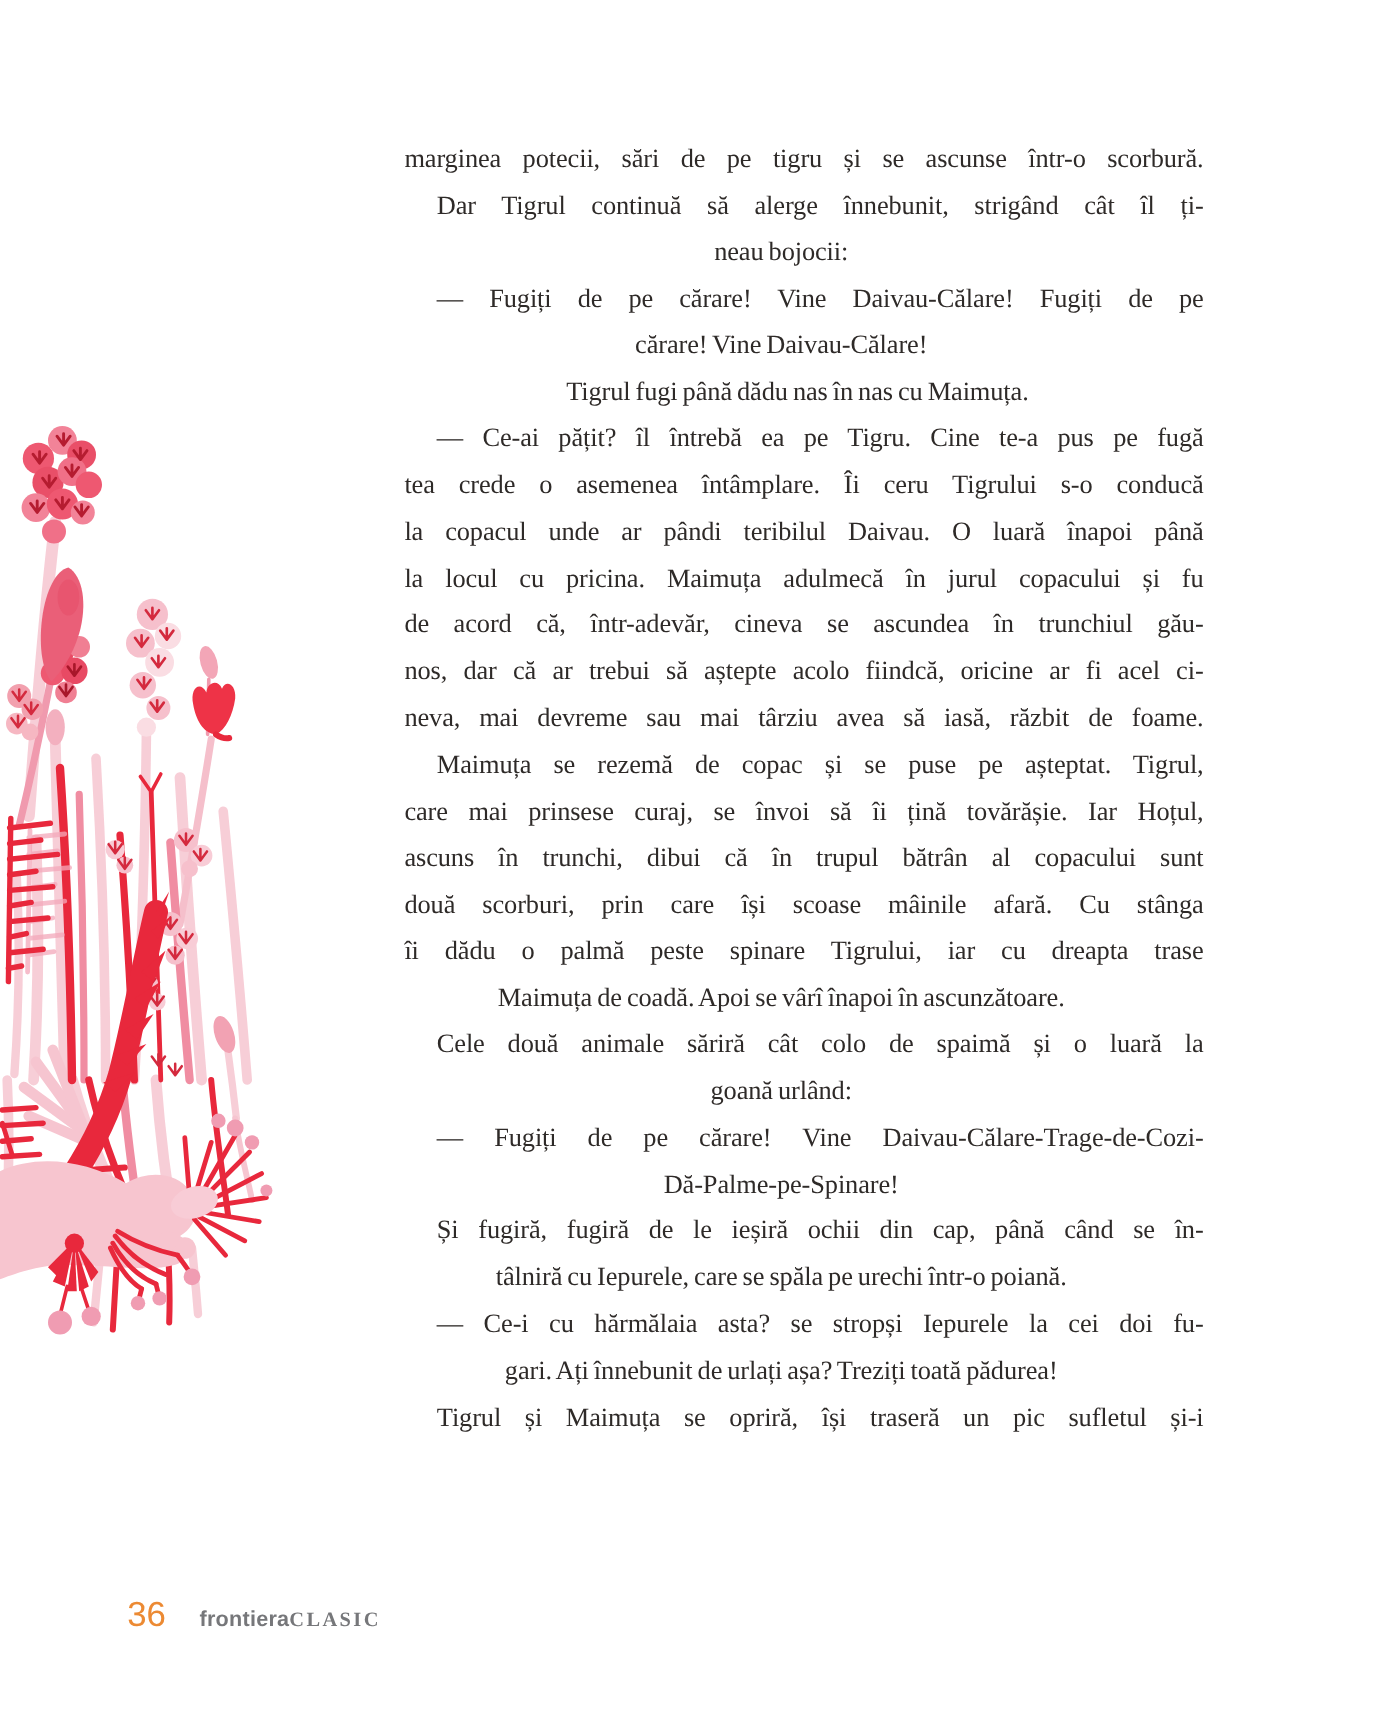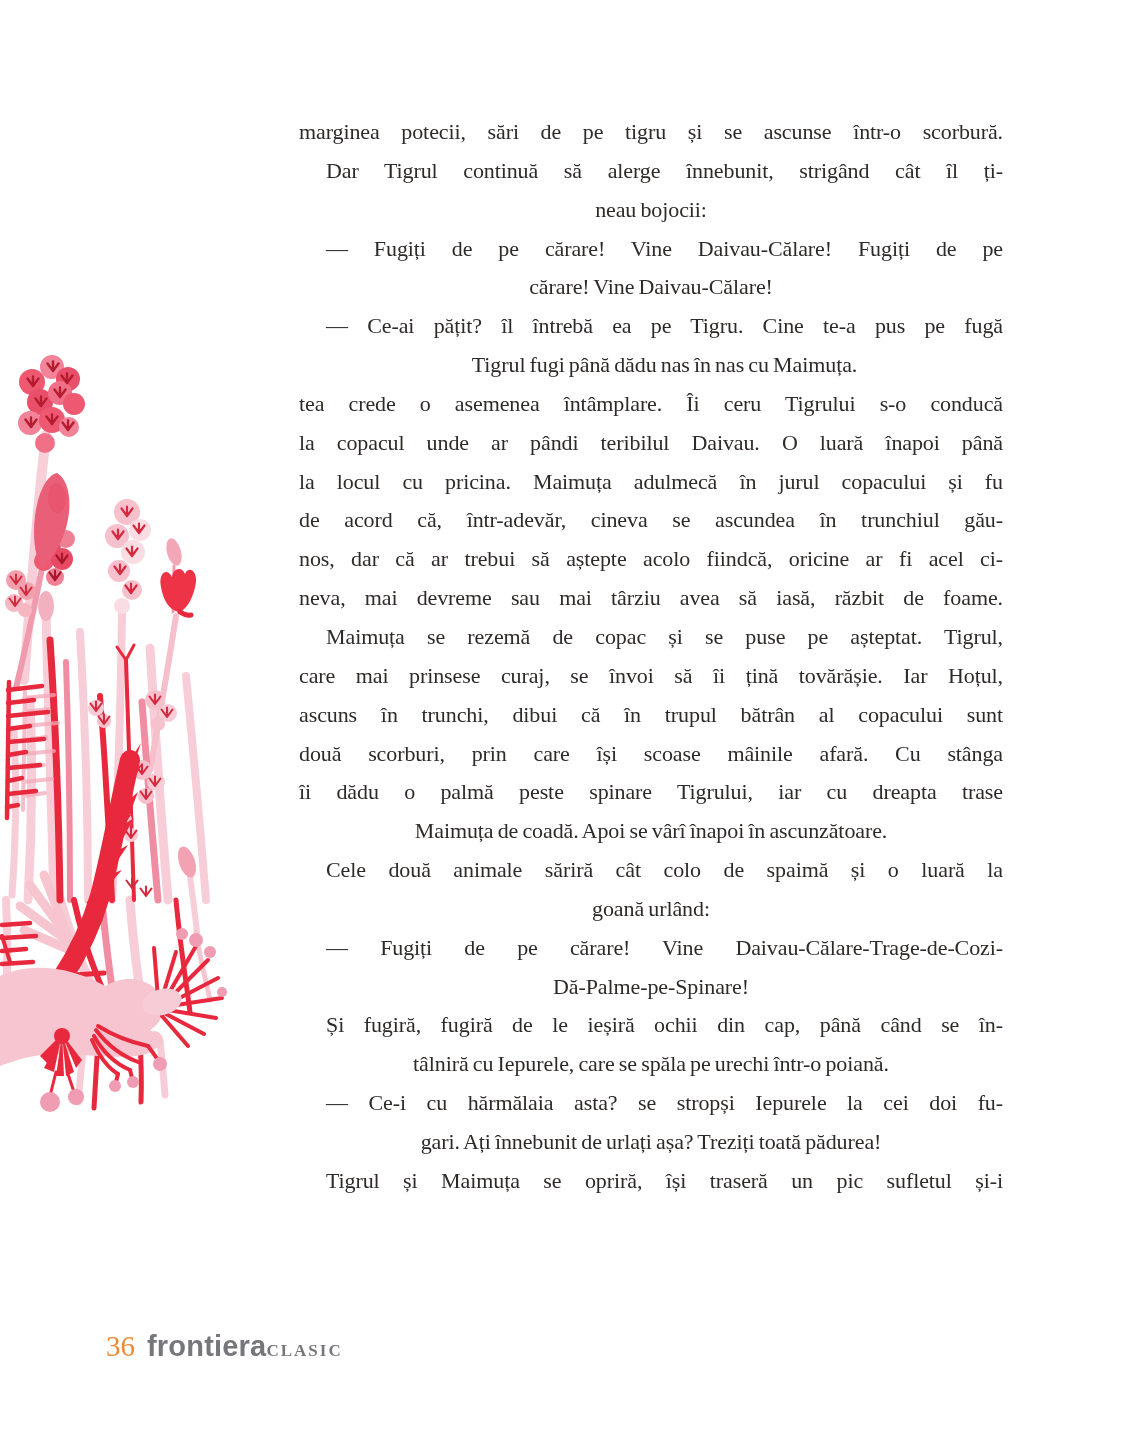--- a/index.html
+++ b/index.html
@@ -2,27 +2,27 @@
 <html lang="ro"><head>
 <meta charset="utf-8">
 <style>
   html,body{margin:0;padding:0;background:#ffffff;}
   .page{position:relative;width:1148px;height:1440px;background:#ffffff;overflow:hidden;
         font-family:"Liberation Serif", serif;}
   
   .text-block{position:absolute;left:299px;top:113px;width:704px;
               font-size:22px;color:#2e2a28;letter-spacing:-0.1px;word-spacing:-1.2px;}
   .line{height:38.85px;line-height:38.85px;white-space:nowrap;text-align:center;}
-  .line.just{text-align:justify;text-align-last:justify;}
+  .line.just{text-align:justify;text-align-last:justify;margin-left:38px;}
   .line.ind{text-indent:27px;}
   
   .footer{position:absolute;left:106px;top:1330px;display:flex;align-items:baseline;}
-  .page-num{font-family:Liberation Serif, serif;font-size:29px;color:#ec8a33;margin-right:12px;}
+  .page-num{font-family:Liberation Sans, sans-serif;font-size:29px;color:#ec8a33;margin-right:28px;}
   .brand{display:inline-flex;align-items:baseline;}
-  .brand-name{font-family:"Liberation Sans", sans-serif;font-weight:700;font-size:29px;color:#76777a;letter-spacing:0.2px;}
+  .brand-name{font-family:"Liberation Sans", sans-serif;font-weight:700;font-size:18px;color:#76777a;letter-spacing:0.2px;}
   .brand-suffix{font-family:"Liberation Serif", serif;font-size:17px;color:#76777a;letter-spacing:2px;font-weight:bold;}
   
   .illo{position:absolute;left:0;top:340px;width:280px;height:840px;}
 </style>
 </head>
 <body>
 
 <div class="page">
 
   <svg class="illo" viewBox="0 0 280 840" aria-hidden="true">
@@ -297,22 +297,22 @@
       <ellipse cx="187" cy="522" rx="8" ry="16" fill="#f2a2b3" transform="rotate(-18 187 522)"></ellipse>
     </g>
   </svg>
 
   <main class="text-block">
       <div class="line just">marginea potecii, sări de pe tigru și se ascunse într-o scorbură.</div>
       <div class="line just ind">Dar Tigrul continuă să alerge înnebunit, strigând cât îl ți-</div>
       <div class="line">neau bojocii:</div>
       <div class="line just ind">— Fugiți de pe cărare! Vine Daivau-Călare! Fugiți de pe</div>
       <div class="line">cărare! Vine Daivau-Călare!</div>
+      <div class="line ind">Tigrul fugi până dădu nas în nas cu Maimuța.</div>
       <div class="line just ind">— Ce-ai pățit? îl întrebă ea pe Tigru. Cine te-a pus pe fugă</div>
-      <div class="line ind">Tigrul fugi până dădu nas în nas cu Maimuța.</div>
       <div class="line just">tea crede o asemenea întâmplare. Îi ceru Tigrului s-o conducă</div>
       <div class="line just">la copacul unde ar pândi teribilul Daivau. O luară înapoi până</div>
       <div class="line just">la locul cu pricina. Maimuța adulmecă în jurul copacului și fu</div>
       <div class="line just">de acord că, într-adevăr, cineva se ascundea în trunchiul gău-</div>
       <div class="line just">nos, dar că ar trebui să aștepte acolo fiindcă, oricine ar fi acel ci-</div>
       <div class="line just">neva, mai devreme sau mai târziu avea să iasă, răzbit de foame.</div>
       <div class="line just ind">Maimuța se rezemă de copac și se puse pe așteptat. Tigrul,</div>
       <div class="line just">care mai prinsese curaj, se învoi să îi țină tovărășie. Iar Hoțul,</div>
       <div class="line just">ascuns în trunchi, dibui că în trupul bătrân al copacului sunt</div>
       <div class="line just">două scorburi, prin care își scoase mâinile afară. Cu stânga</div>

